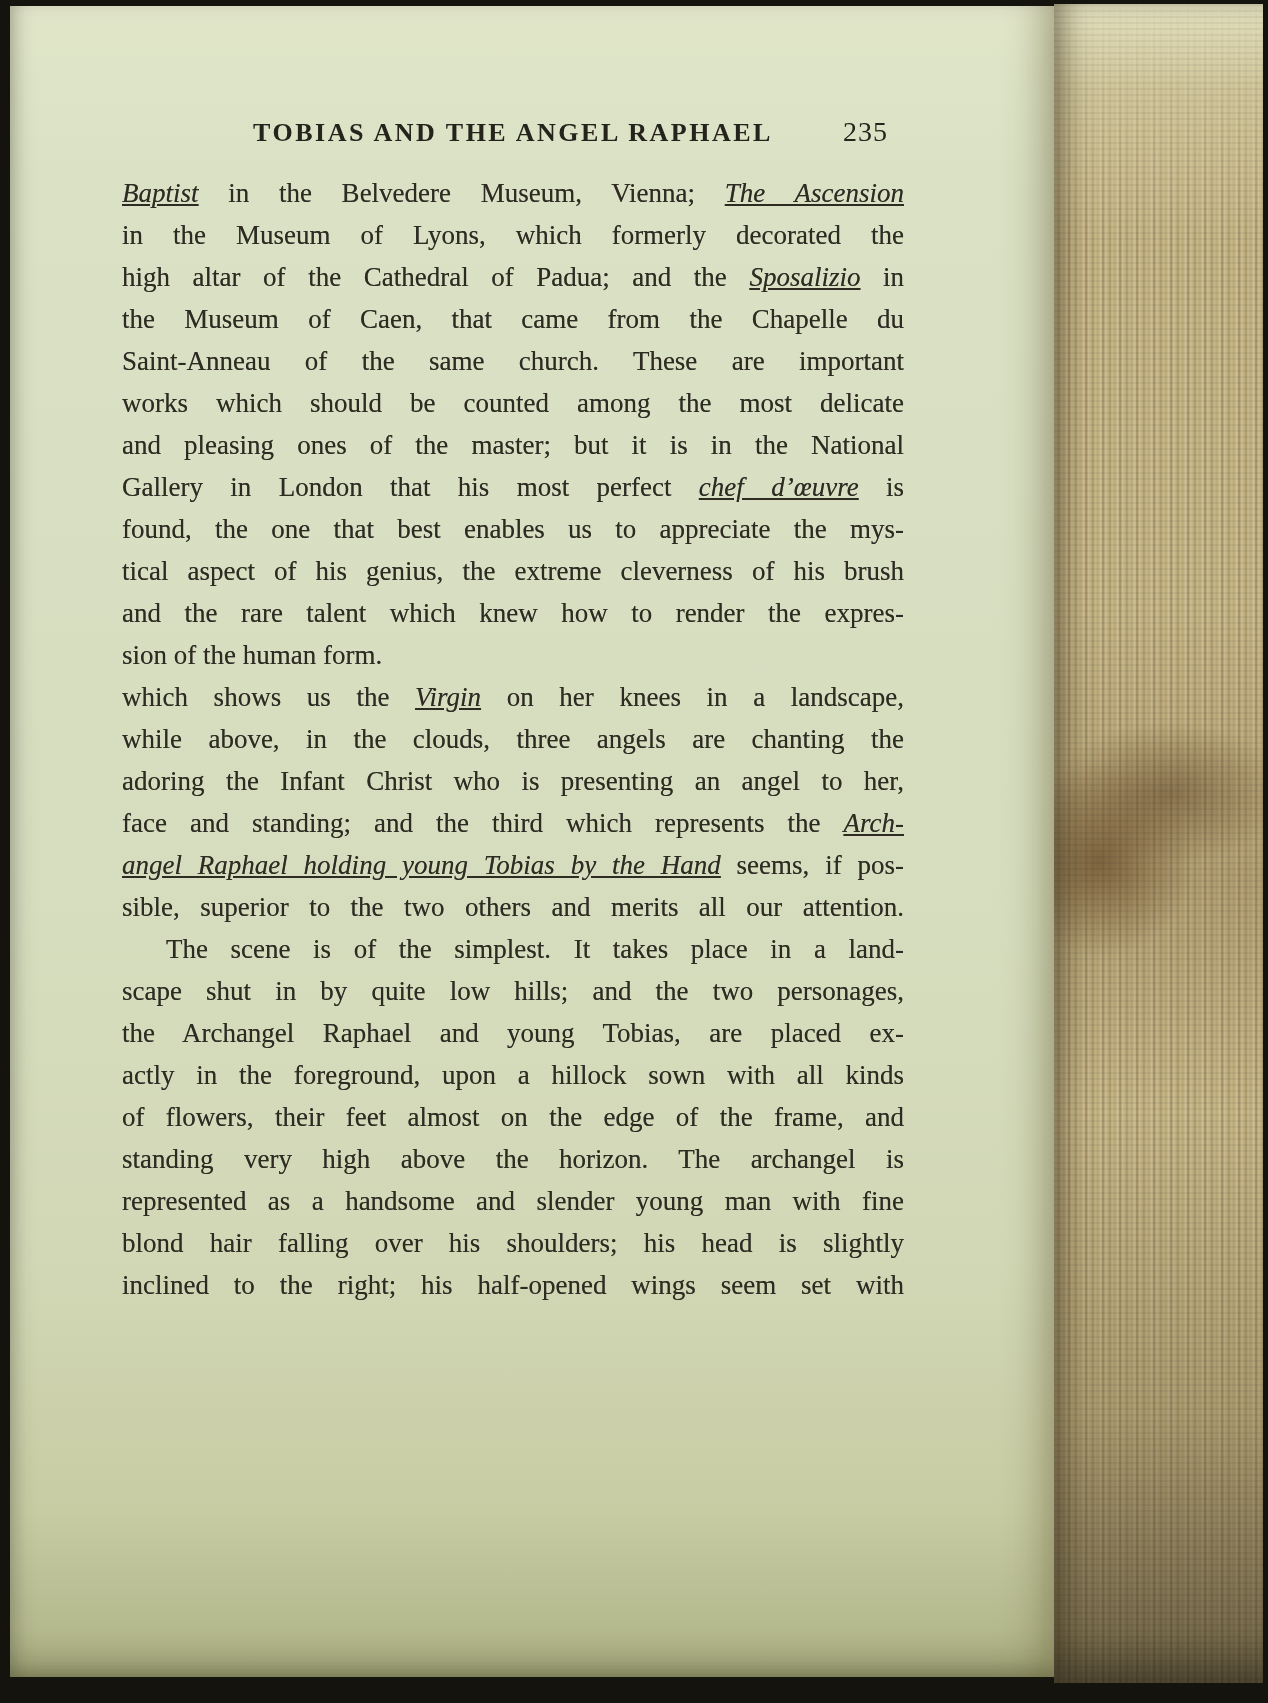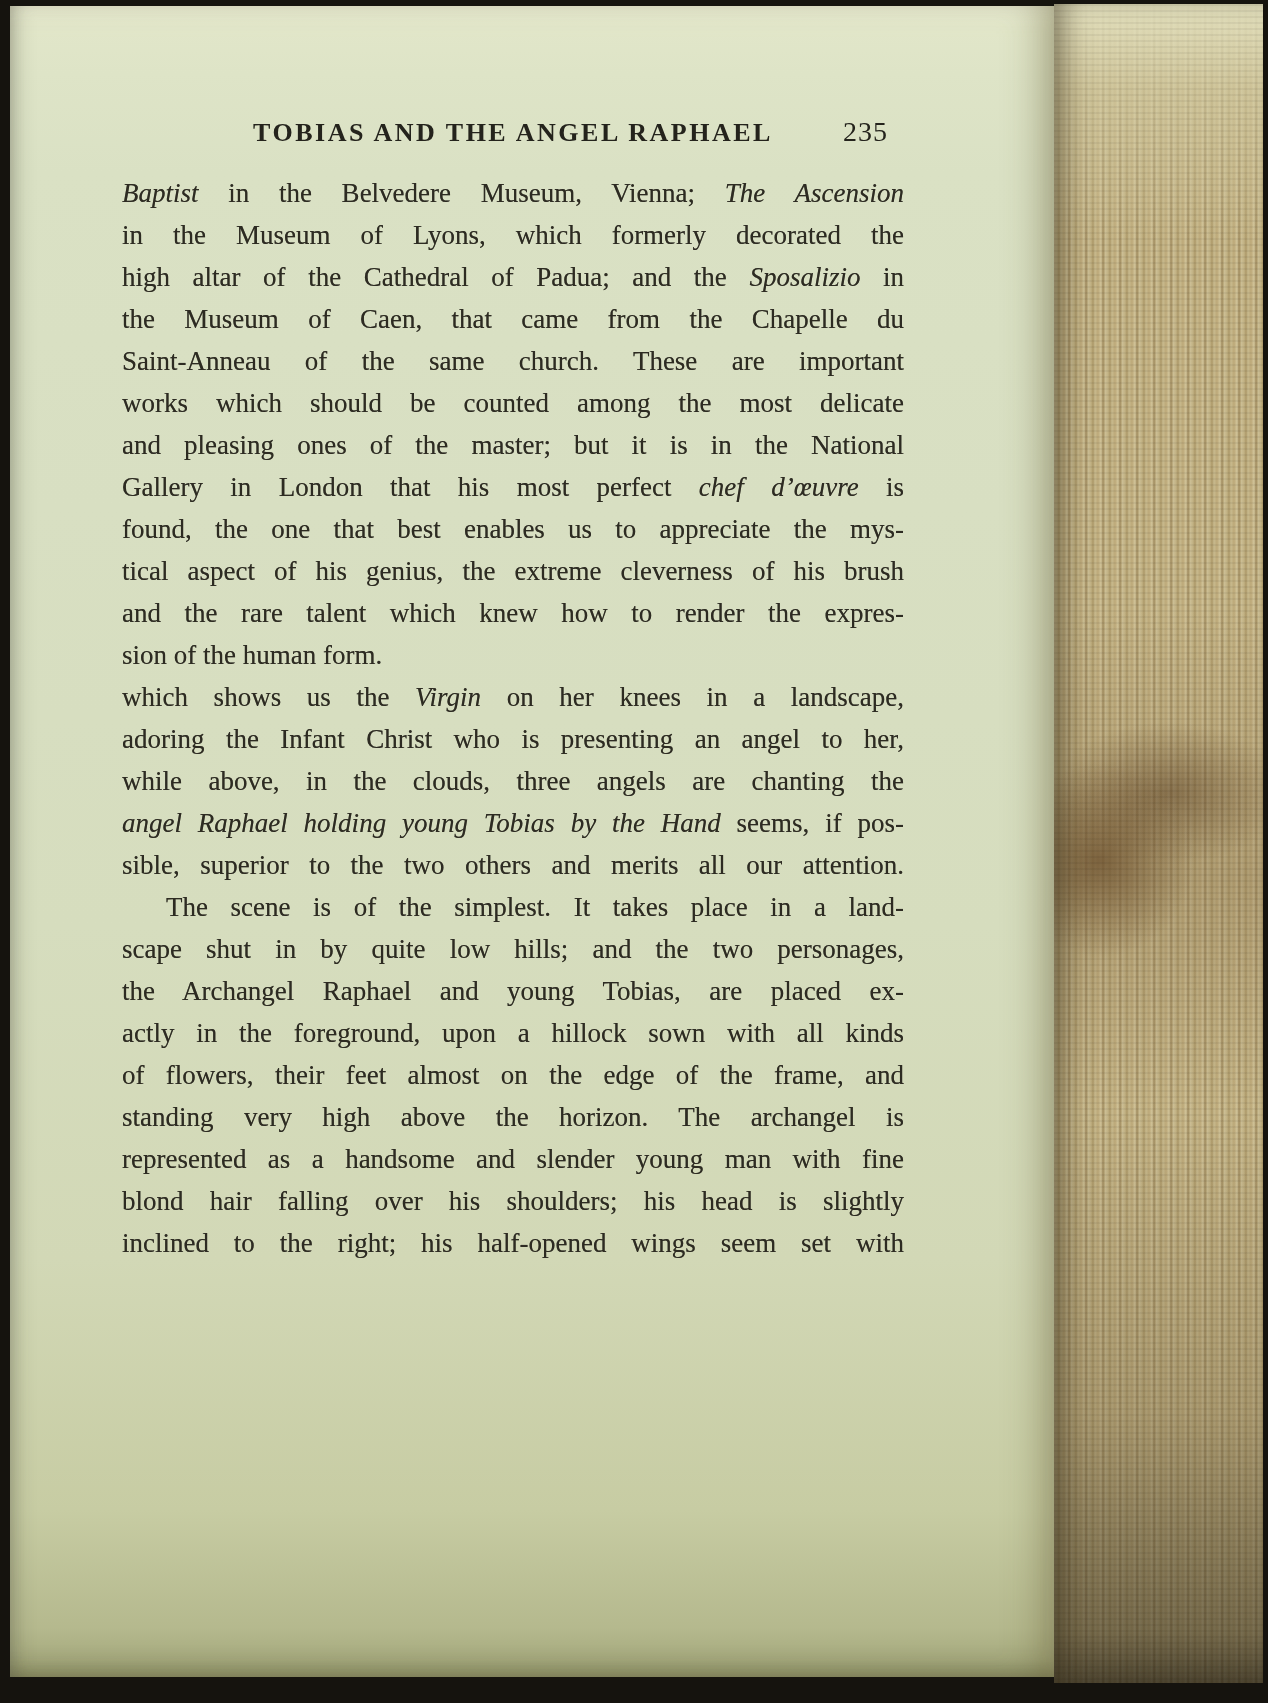--- a/index.html
+++ b/index.html
@@ -60,21 +60,21 @@
 
   .body-text { font-size:27px; line-height:42px; }
   .paragraph { margin:0; }
   .line {
     text-align:justify;
     text-align-last:justify;
     text-shadow:0 0 .5px rgba(42,40,32,.55);
   }
   .line.flush { text-align-last:left; }
   .line.first { padding-left:44px; }
-  .it { font-style:italic; }
+  .it { font-style:italic;text-decoration:underline; }
 </style>
 </head>
 <body>
 
 <div class="scan">
   <div class="text-block">
     <div class="header">
       <div class="title">TOBIAS AND THE ANGEL RAPHAEL</div>
       <div class="page-num">235</div>
     </div>
@@ -88,22 +88,23 @@
           <div class="line"><span>works which should be counted among the most delicate</span></div>
           <div class="line"><span>and pleasing ones of the master; but it is in the National</span></div>
           <div class="line"><span>Gallery in London that his most perfect </span><span class="it">chef d’œuvre</span><span> is</span></div>
           <div class="line"><span>found, the one that best enables us to appreciate the mys-</span></div>
           <div class="line"><span>tical aspect of his genius, the extreme cleverness of his brush</span></div>
           <div class="line"><span>and the rare talent which knew how to render the expres-</span></div>
           <div class="line flush"><span>sion of the human form.</span></div>
         </div>
         <div class="paragraph">
           <div class="line"><span>which shows us the </span><span class="it">Virgin</span><span> on her knees in a landscape,</span></div>
+          <div class="line"><span>while above, in the clouds, three angels are chanting the</span></div>
           <div class="line"><span>adoring the Infant Christ who is presenting an angel to her,</span></div>
-          <div class="line"><span>while above, in the clouds, three angels are chanting the</span></div>
+          <div class="line"><span>face and standing; and the third which represents the </span><span class="it">Arch-</span></div>
           <div class="line"><span class="it">angel Raphael holding young Tobias by the Hand</span><span> seems, if pos-</span></div>
           <div class="line"><span>sible, superior to the two others and merits all our attention.</span></div>
         </div>
         <div class="paragraph">
           <div class="line first"><span>The scene is of the simplest.  It takes place in a land-</span></div>
           <div class="line"><span>scape shut in by quite low hills; and the two personages,</span></div>
           <div class="line"><span>the Archangel Raphael and young Tobias, are placed ex-</span></div>
           <div class="line"><span>actly in the foreground, upon a hillock sown with all kinds</span></div>
           <div class="line"><span>of flowers, their feet almost on the edge of the frame, and</span></div>
           <div class="line"><span>standing very high above the horizon.  The archangel is</span></div>

